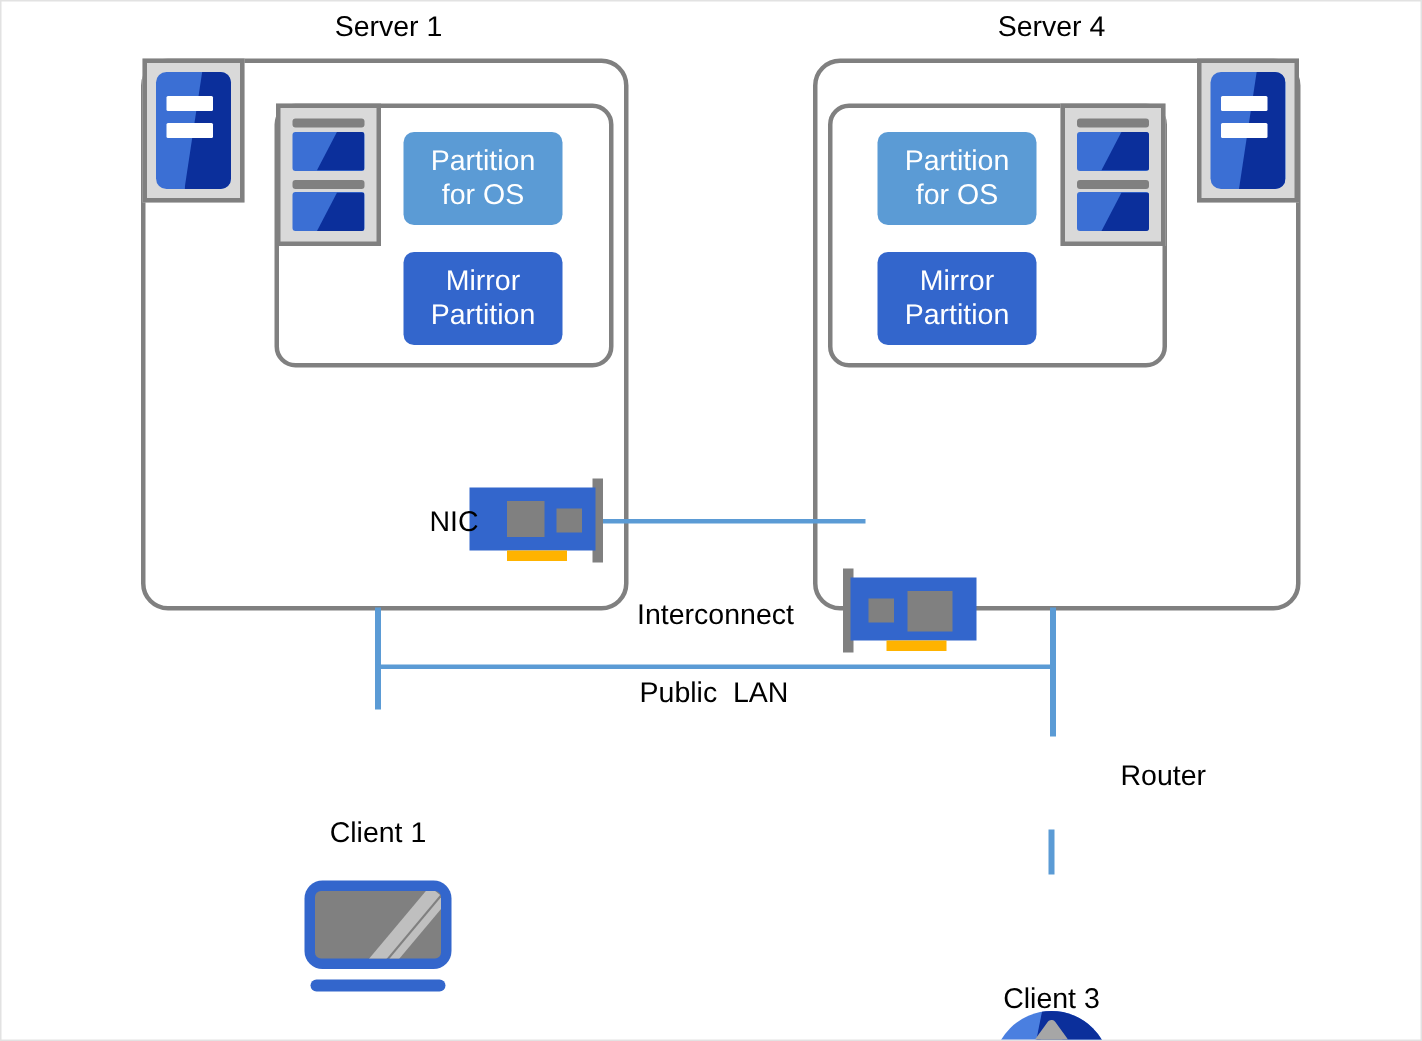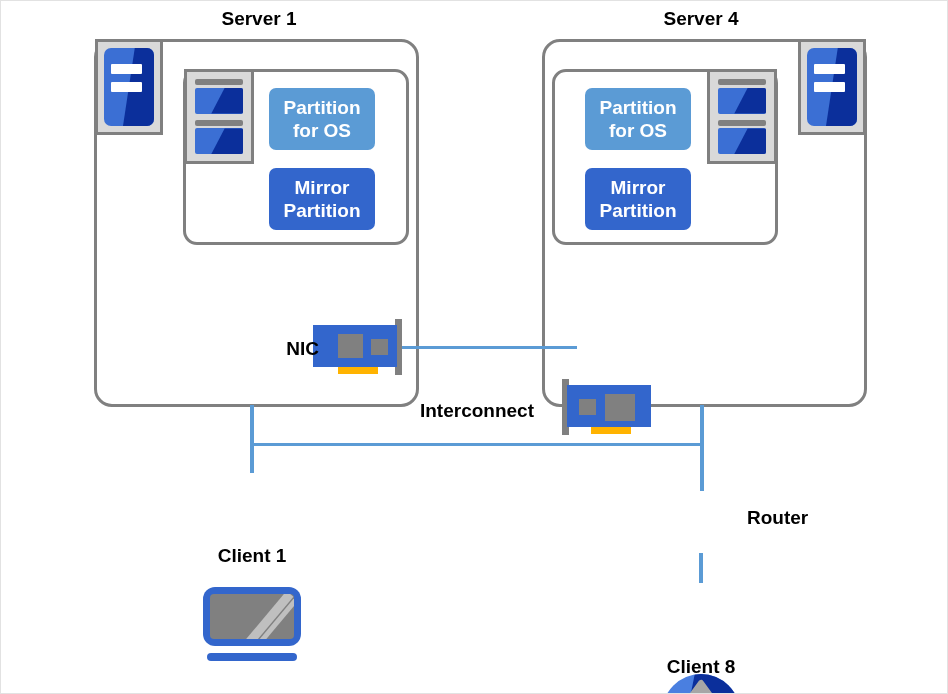--- a/index.html
+++ b/index.html
@@ -11,21 +11,21 @@
   }
   #canvas {
     position: relative;
     width: 948px;
     height: 694px;
     background: #ffffff;
     border: 1px solid #e2e2e2;
     box-sizing: border-box;
     overflow: hidden;
   }
-  .abs { position: absolute; font-weight: bold; }
+  .abs { position: absolute; }
 
   
   .lbl {
     color: #000000;
     font-size: 19px;
     line-height: 23px;
     white-space: pre;
     text-align: center;
   }
 
@@ -277,20 +277,21 @@
   <div class="abs lbl" style="left:390px; top:352px; width:172px;">
     <div>Interconnect</div>
   </div>
 
   <div class="abs wire wire-v" style="left:249px; top:404px; width:4px; height:68px;"></div>
 
   <div class="abs wire wire-v" style="left:699px; top:404px; width:4px; height:86px;"></div>
 
   <div class="abs wire wire-h" style="left:249px; top:442px; width:454px;"></div>
 
+  <div class="abs lbl" style="left:380px; top:450px; width:190px;">Public  LAN</div>
 
   <div class="abs laptop" style="left:202px; top:466px; width:98px; height:76px;">
     <div class="laptop-bezel">
       <div class="laptop-screen">
         <div class="glare" style="left:64%; top:-18%; width:9px; height:150%;"></div>
         <div class="glare" style="left:80%; top:-18%; width:5px; height:150%;"></div>
       </div>
     </div>
     <div class="laptop-base"></div>
   </div>
@@ -307,15 +308,15 @@
 
       <path d="M8 39 L34 39 M39 39 L28 31 L28 47 Z" fill="#a6a6a6" stroke="#a6a6a6" stroke-width="6" stroke-linejoin="round"></path>
 
       <path d="M70 39 L44 39 M39 39 L50 31 L50 47 Z" fill="#a6a6a6" stroke="#a6a6a6" stroke-width="6" stroke-linejoin="round"></path>
     </svg>
   </div>
   <div class="abs lbl" style="left:746px; top:505px; width:110px; text-align:left;">Router</div>
 
   <div class="abs wire wire-v" style="left:698px; top:552px; width:4px; height:30px;"></div>
 
-  <div class="abs lbl" style="left:635px; top:654px; width:130px;">Client 8</div>
+  <div class="abs lbl" style="left:635px; top:654px; width:130px;">Client 3</div>
 
 </div>
 
 </body></html>

